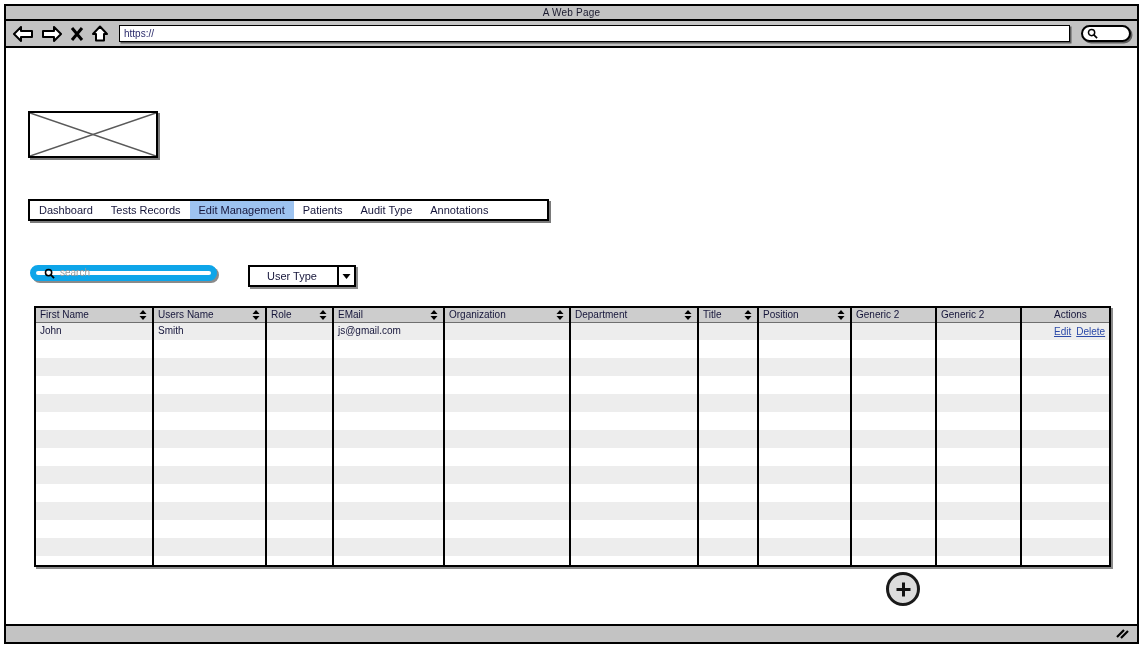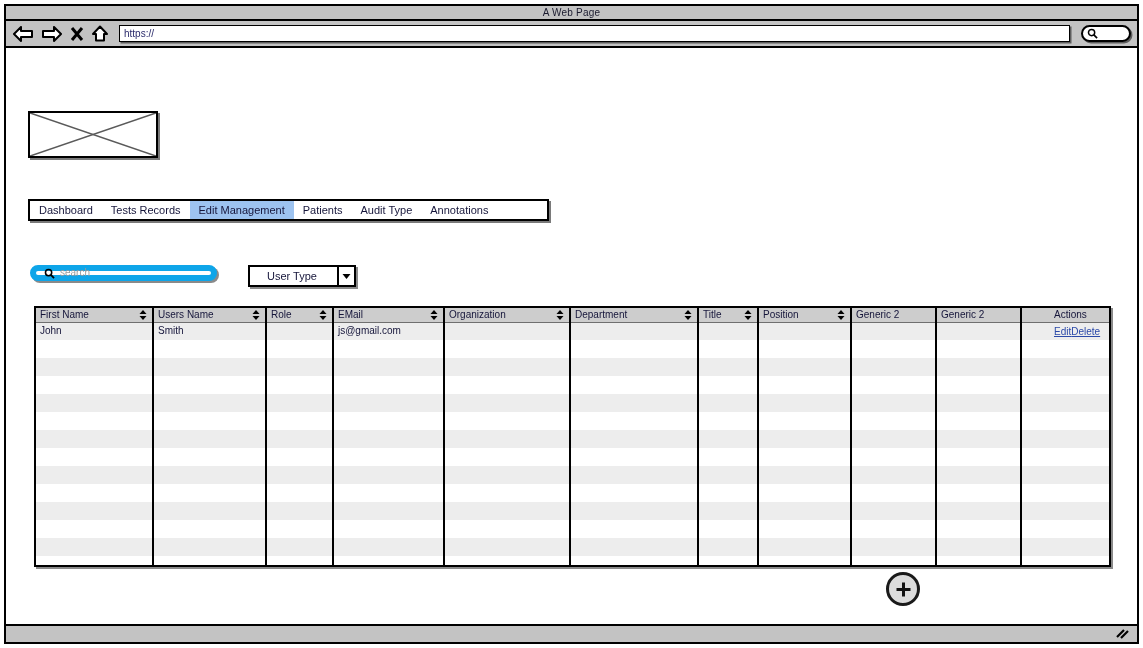--- a/index.html
+++ b/index.html
@@ -229,20 +229,21 @@
     display: flex;
     align-items: center;
     justify-content: space-between;
     padding-right: 5px;
     height: 100%;
   }
   .sort-arrows { flex: none; display: block; }
 
   .action-links {
     display: flex;
+    gap: 5px;
     align-items: center;
     padding-top: 2px;
   }
   .action-link {
     font-size: 10px;
     color: #2b49a8;
     text-decoration: underline;
     line-height: 1;
     cursor: pointer;
   }

